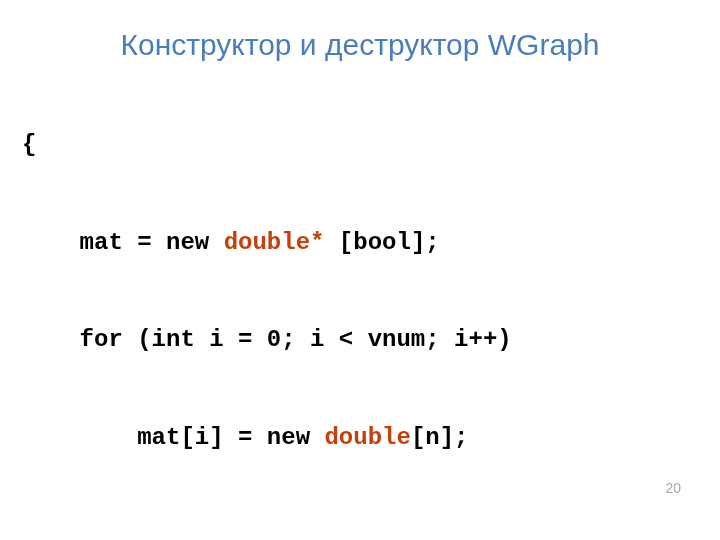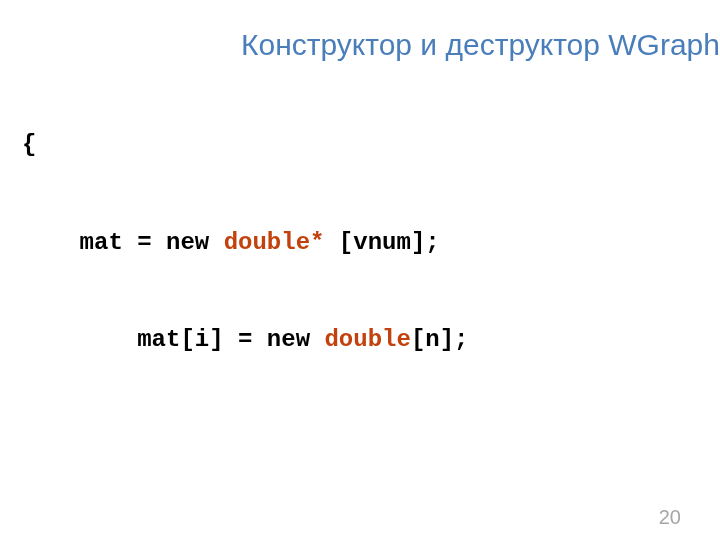--- a/index.html
+++ b/index.html
@@ -21,21 +21,21 @@
     height: 540px;
     background: #ffffff;
   }
 
   
   .slide-title {
     position: absolute;
     left: 0;
     top: 8px;
     width: 720px;
-    text-align: right;
+    text-align: center;
     font-family: "Liberation Sans", sans-serif;
     font-size: 30px;
     font-weight: normal;
     color: #4a7ebb;
     letter-spacing: 0px;
     line-height: 1.15;
     white-space: nowrap;
   }
 
   
@@ -62,39 +62,40 @@
   }
 
   .kw-red {
     color: #c2410c;
   }
 
   
   .page-number {
     position: absolute;
     right: 39px;
-    top: 507px;
+    top: 481px;
     font-family: "Liberation Sans", sans-serif;
-    font-size: 20px;
+    font-size: 14px;
     color: #a6a6a6;
     line-height: 1;
   }
 </style>
 </head>
 <body>
 
 <div class="slide">
 
   <h1 class="slide-title">Конструктор и деструктор WGraph</h1>
 
   <div class="code-area">
 
     <div class="code-block">
       <div class="code-line"><span>{</span></div>
-      <div class="code-line"><span>    mat = new </span><span class="kw-red">double*</span><span> [vnum];</span></div>
+      <div class="code-line"><span>    mat = new </span><span class="kw-red">double*</span><span> [bool];</span></div>
+      <div class="code-line"><span>    for (int i = 0; i &lt; vnum; i++)</span></div>
       <div class="code-line"><span>        mat[i] = new </span><span class="kw-red">double</span><span>[n];</span></div>
       
       
       
     </div>
 
   </div>
 
   <div class="page-number">20</div>
 

